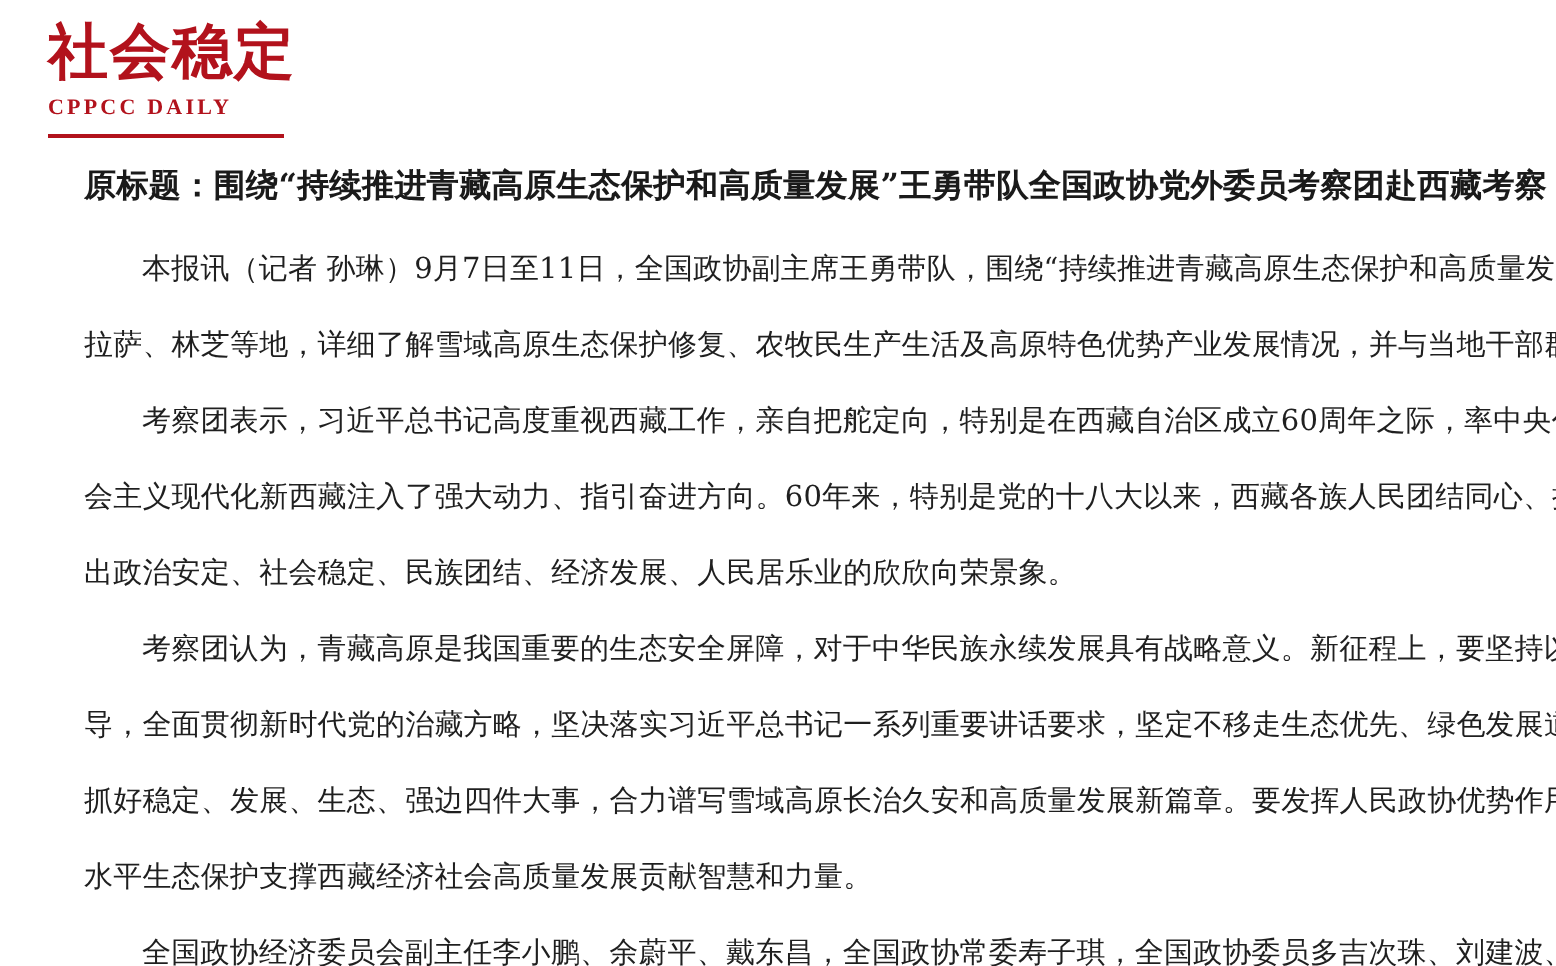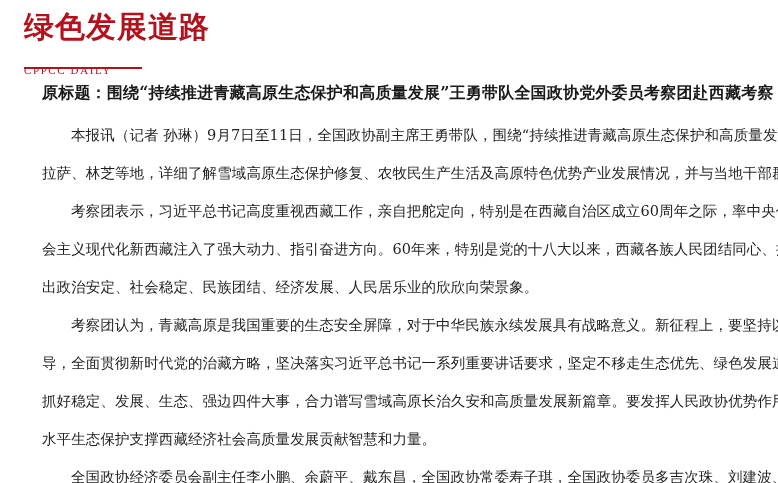--- a/index.html
+++ b/index.html
@@ -29,26 +29,26 @@
   .masthead-cn {
     font-family: "DejaVu Serif", "Liberation Serif", serif;
     font-weight: bold;
     font-size: 30px;
     line-height: 34px;
     color: #b2121c;
     letter-spacing: 1px;
     white-space: nowrap;
   }
   .masthead-en {
-    margin-top: 20px;
+    margin-top: 4px;
     font-family: "Liberation Serif", serif;
     font-size: 11px;
     letter-spacing: 1.6px;
     color: #b2121c;
-    font-weight: normal;
+    font-weight: bold;
   }
   .masthead-rule {
     position: absolute;
     left: 0;
     top: 57px;
     width: 118px;
     height: 2px;
     background: #b2121c;
   }
   
@@ -87,21 +87,21 @@
     overflow: hidden;
     width: 742px;
   }
 </style>
 </head>
 <body>
 
 <div class="page">
 
   <div class="masthead">
-    <div class="masthead-cn">绿色发展道路</div>
+    <div class="masthead-cn">社会稳定</div>
     <div class="masthead-rule"></div>
     <div class="masthead-en">CPPCC DAILY</div>
   </div>
 
   <div class="article">
     <div class="clip">
       <div class="headline">原标题：围绕“持续推进青藏高原生态保护和高质量发展”王勇带队全国政协党外委员考察团赴西藏考察</div>
     </div>
 
     <div class="body-block">

